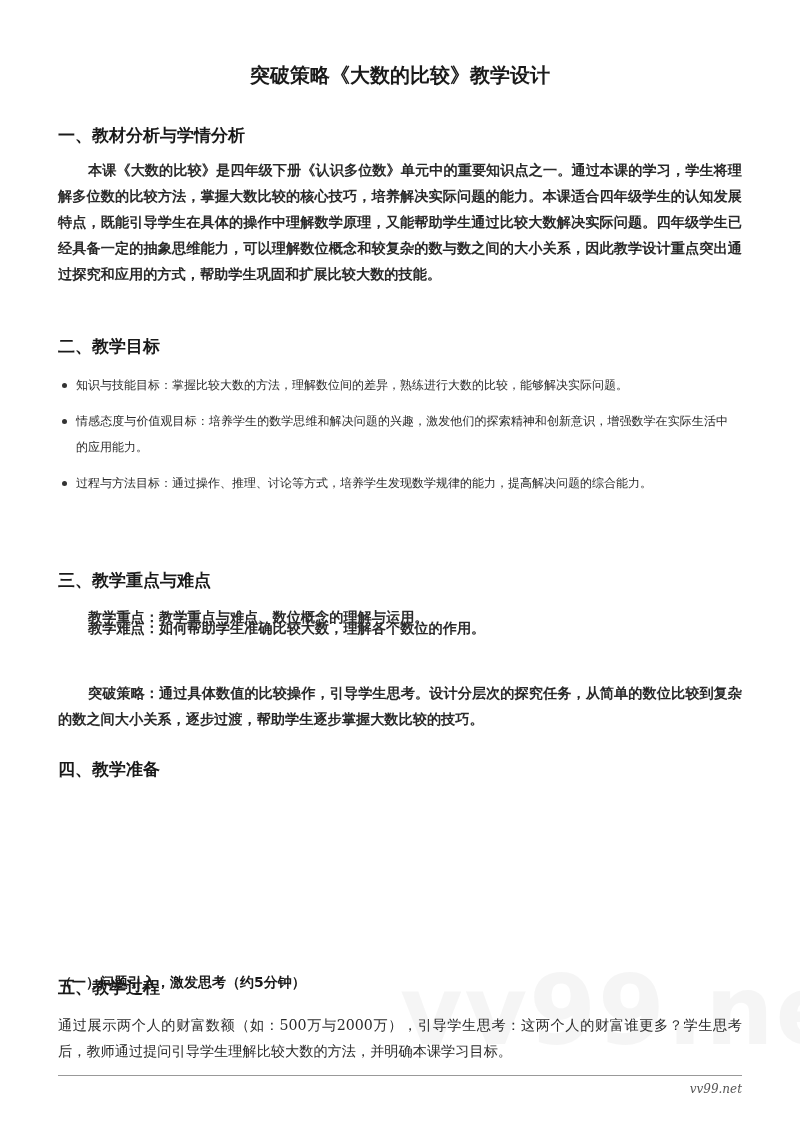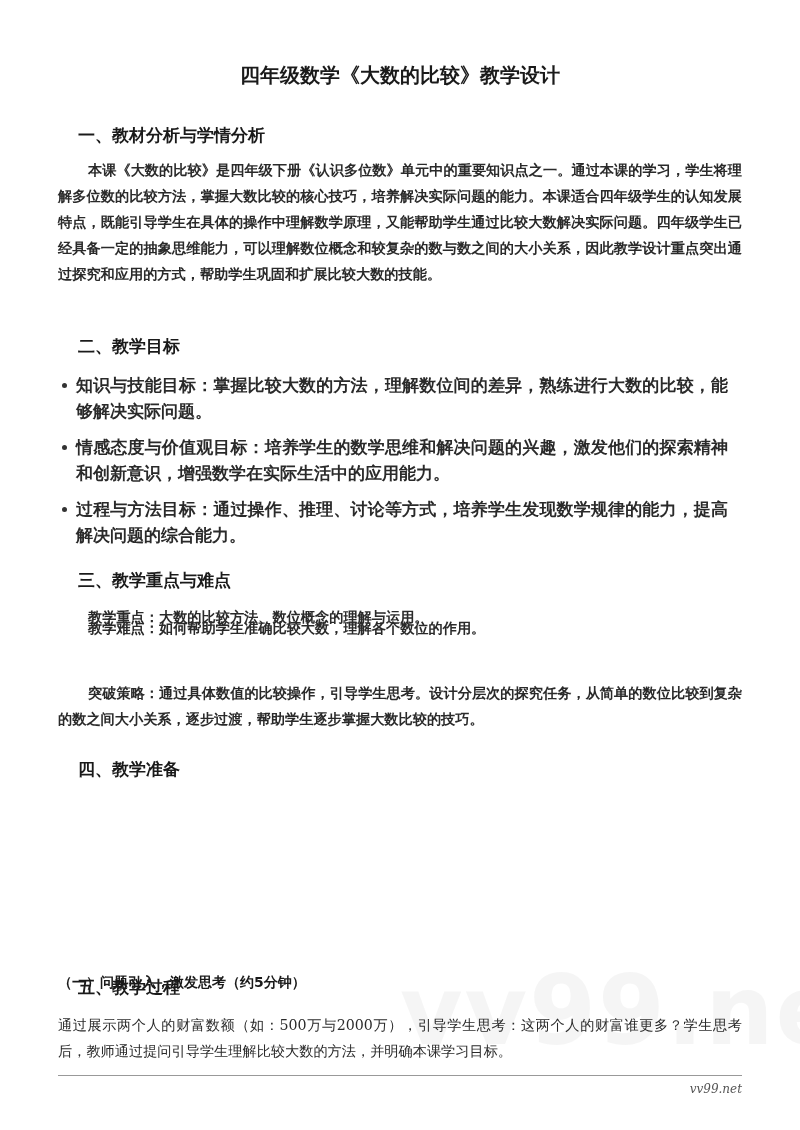--- a/index.html
+++ b/index.html
@@ -9,35 +9,35 @@
       color: #222222;
     }
     .page { position: absolute; left: 58px; top: 0; width: 684px; }
     .title {
       position: absolute; left: 0; top: 62px; width: 684px;
       text-align: center; font-size: 20px; font-weight: bold;
       font-family: "DejaVu Sans", "Liberation Sans", sans-serif; color: #1a1a1a;
     }
     .h2 {
       position: absolute; left: 0; font-size: 17px; font-weight: bold;
-      font-family: "DejaVu Sans", "Liberation Sans", sans-serif; color: #1a1a1a; margin-left: 20px;
+      font-family: "DejaVu Sans", "Liberation Sans", sans-serif; color: #1a1a1a;
     }
     .h3 {
       position: absolute; left: 0; font-size: 14px; font-weight: bold;
       font-family: "DejaVu Sans", "Liberation Sans", sans-serif; color: #1a1a1a; text-align: right;
     }
     .para {
       position: absolute; left: 0; width: 684px; font-size: 14.2px; line-height: 26px;
       text-align: justify; color: #2a2a2a;
     }
     .indent { text-indent: 30px; font-weight: bold; }
     .bullets { position: absolute; left: 0; width: 684px; margin: 0; padding: 0; list-style: none; }
     .bullets li {
-      position: relative; padding-left: 32px; font-size: 17px; line-height: 26px;
-      text-align: justify; color: #2a2a2a; margin-bottom: 10px; font-weight: bold;
+      position: relative; padding-left: 32px; font-size: 12px; line-height: 26px;
+      text-align: justify; color: #2a2a2a; margin-bottom: 10px;
     }
     .bullets li::before {
       content: ""; position: absolute; left: 18px; top: 11px; width: 5px; height: 5px;
       border-radius: 50%; background: #333;
     }
     .rule { position: absolute; left: 0; top: 1075px; width: 684px; height: 1px; background: #999; }
     .footer {
       position: absolute; right: 0; top: 1082px; font-size: 12px; font-style: italic;
       color: #555; font-family: "DejaVu Serif", serif;
     }
@@ -46,34 +46,34 @@
       color: rgba(200,200,200,0.18); font-family: "DejaVu Sans", sans-serif; letter-spacing: 2px;
       pointer-events: none;
     }
   </style>
 </head>
 <body>
 
 <div class="watermark">vv99.net</div>
 
 <div class="page">
-  <div class="title">四年级数学《大数的比较》教学设计</div>
+  <div class="title">突破策略《大数的比较》教学设计</div>
 
   <div class="h2" style="top:124px">一、教材分析与学情分析</div>
   <div class="para indent" style="top:157px">本课《大数的比较》是四年级下册《认识多位数》单元中的重要知识点之一。通过本课的学习，学生将理解多位数的比较方法，掌握大数比较的核心技巧，培养解决实际问题的能力。本课适合四年级学生的认知发展特点，既能引导学生在具体的操作中理解数学原理，又能帮助学生通过比较大数解决实际问题。四年级学生已经具备一定的抽象思维能力，可以理解数位概念和较复杂的数与数之间的大小关系，因此教学设计重点突出通过探究和应用的方式，帮助学生巩固和扩展比较大数的技能。</div>
 
   <div class="h2" style="top:335px">二、教学目标</div>
   <ul class="bullets" style="top:372px; left:-14px;">
     <li>知识与技能目标：掌握比较大数的方法，理解数位间的差异，熟练进行大数的比较，能够解决实际问题。</li>
     <li>情感态度与价值观目标：培养学生的数学思维和解决问题的兴趣，激发他们的探索精神和创新意识，增强数学在实际生活中的应用能力。</li>
     <li>过程与方法目标：通过操作、推理、讨论等方式，培养学生发现数学规律的能力，提高解决问题的综合能力。</li>
   </ul>
 
   <div class="h2" style="top:569px">三、教学重点与难点</div>
-  <div class="para indent" style="top:604px">教学重点：大数的比较方法、数位概念的理解与运用。</div>
+  <div class="para indent" style="top:604px">教学重点：教学重点与难点、数位概念的理解与运用。</div>
   <div class="para indent" style="top:615px">教学难点：如何帮助学生准确比较大数，理解各个数位的作用。</div>
   <div class="para indent" style="top:680px">突破策略：通过具体数值的比较操作，引导学生思考。设计分层次的探究任务，从简单的数位比较到复杂的数之间大小关系，逐步过渡，帮助学生逐步掌握大数比较的技巧。</div>
 
   <div class="h2" style="top:758px">四、教学准备</div>
   <ul class="bullets" style="top:795px; left:-14px;">
   </ul>
 
   <div class="h2" style="top:976px">五、教学过程</div>
   <div class="h3" style="top:974px">（一）问题引入，激发思考（约5分钟）</div>
   <div class="para" style="top:1012px">通过展示两个人的财富数额（如：500万与2000万），引导学生思考：这两个人的财富谁更多？学生思考后，教师通过提问引导学生理解比较大数的方法，并明确本课学习目标。</div>

